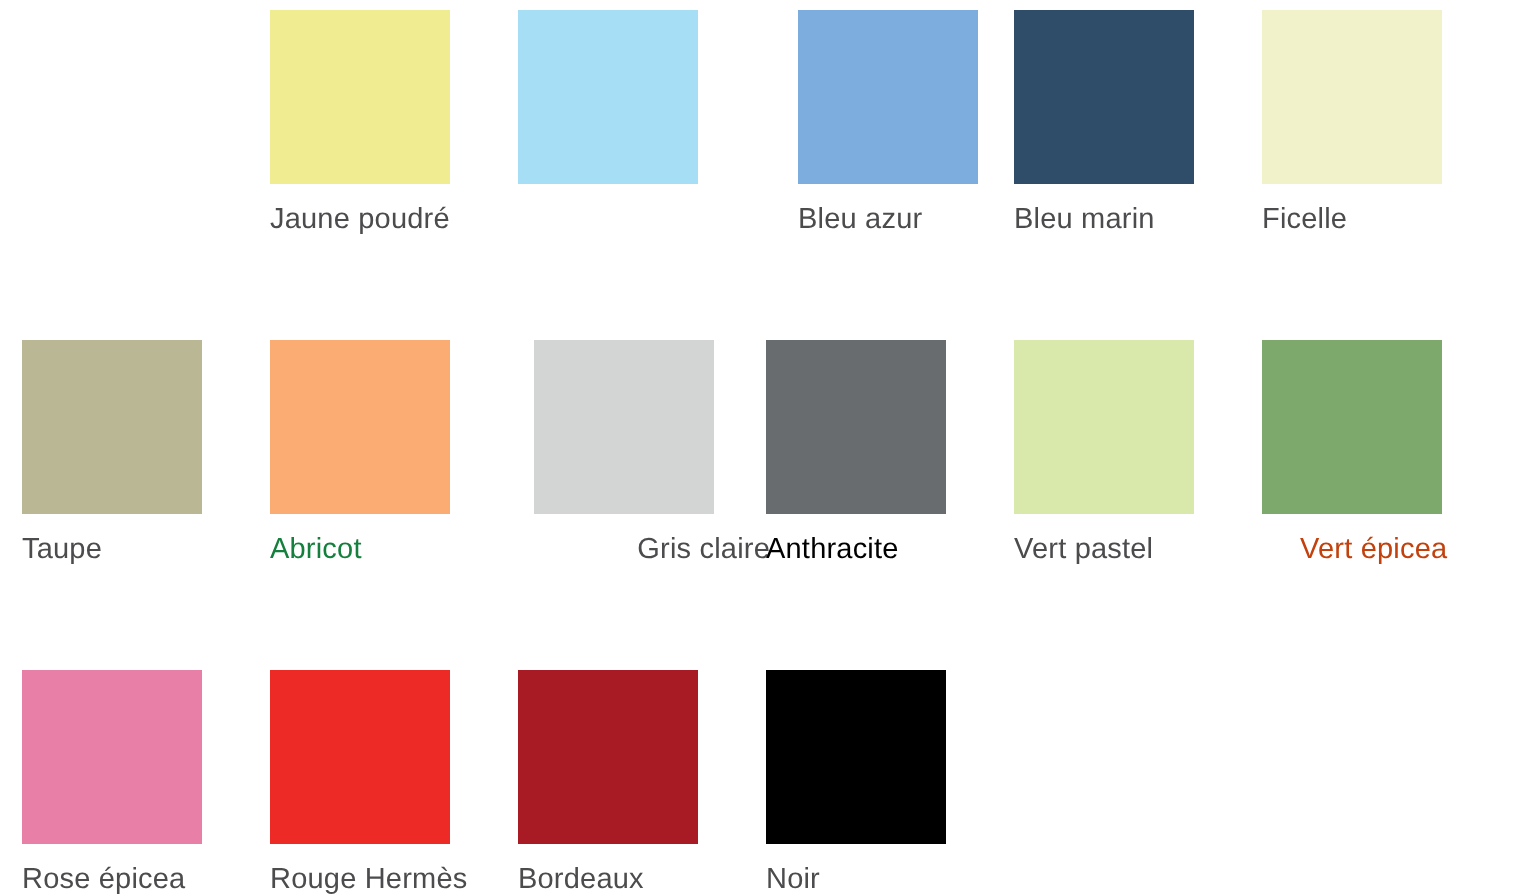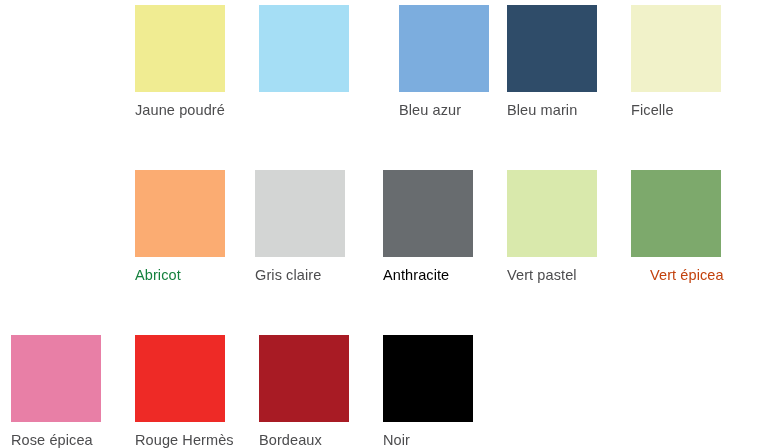--- a/index.html
+++ b/index.html
@@ -81,25 +81,29 @@
       <div class="swatch-cell" style="left: 496px;">
         <div class="swatch-chip" title="Bleu marin" style="background: rgb(47, 76, 105);"></div>
         <div class="swatch-label" style="color: rgb(76, 76, 78);">Bleu marin</div>
       </div>
       <div class="swatch-cell" style="left: 620px;">
         <div class="swatch-chip" title="Ficelle" style="background: rgb(241, 242, 201);"></div>
         <div class="swatch-label" style="color: rgb(76, 76, 78);">Ficelle</div>
       </div>
     </div>
     <div class="swatch-row" style="top: 170px;">
+      <div class="swatch-cell" style="left: 0px;">
+        <div class="swatch-chip" title="Taupe" style="background: rgb(186, 183, 149);"></div>
+        <div class="swatch-label" style="color: rgb(76, 76, 78);">Taupe</div>
+      </div>
       <div class="swatch-cell" style="left: 124px;">
         <div class="swatch-chip" title="Abricot" style="background: rgb(251, 172, 114);"></div>
         <div class="swatch-label" style="color: #15803d;">Abricot</div>
       </div>
-      <div class="swatch-cell" style="left: 244px;">
+      <div class="swatch-cell" style="left: 256px; text-align: right;">
         <div class="swatch-chip" title="Gris claire" style="background: rgb(211, 213, 212);"></div>
         <div class="swatch-label" style="color: rgb(76, 76, 78);">Gris claire</div>
       </div>
       <div class="swatch-cell" style="left: 372px;">
         <div class="swatch-chip" title="Anthracite" style="background: rgb(104, 108, 111);"></div>
         <div class="swatch-label" style="color: #000000;">Anthracite</div>
       </div>
       <div class="swatch-cell" style="left: 496px;">
         <div class="swatch-chip" title="Vert pastel" style="background: rgb(217, 233, 172);"></div>
         <div class="swatch-label" style="color: rgb(76, 76, 78);">Vert pastel</div>

